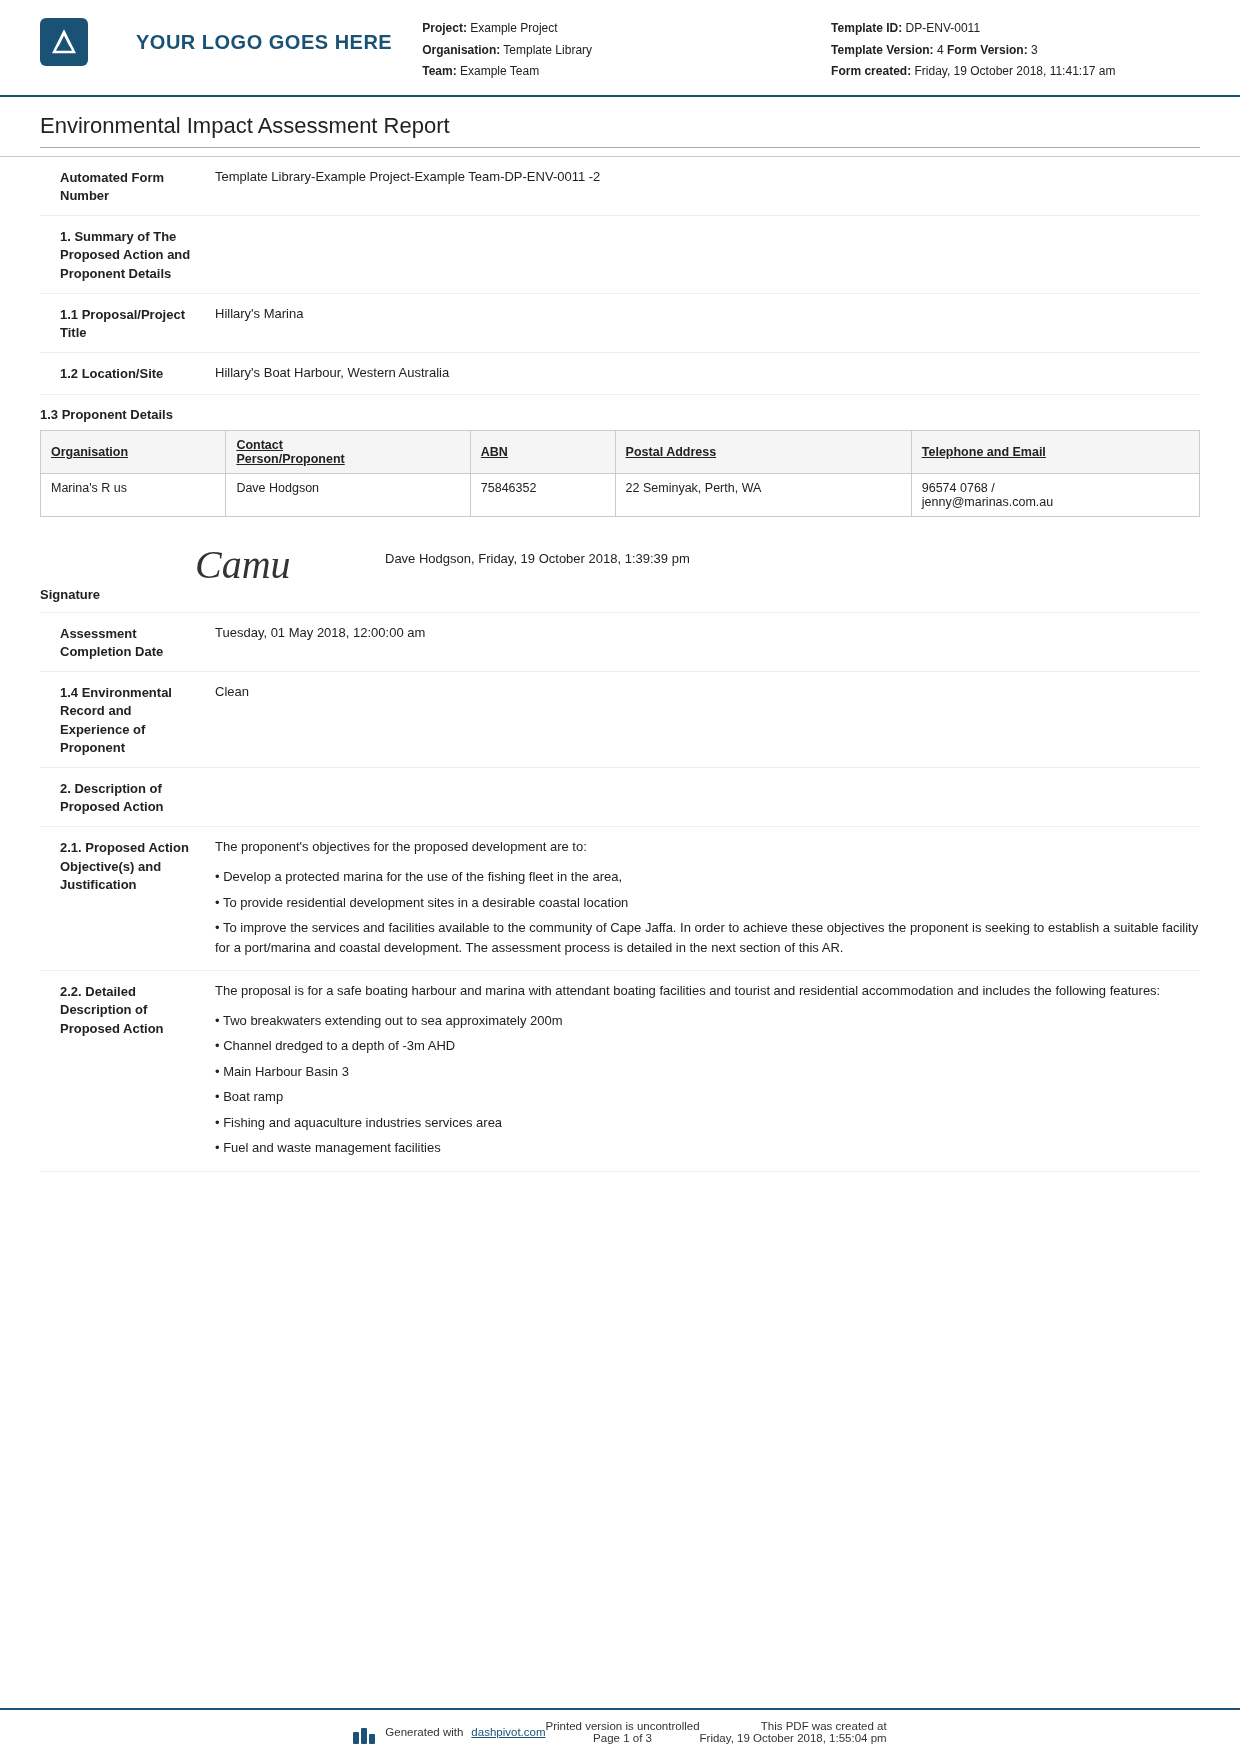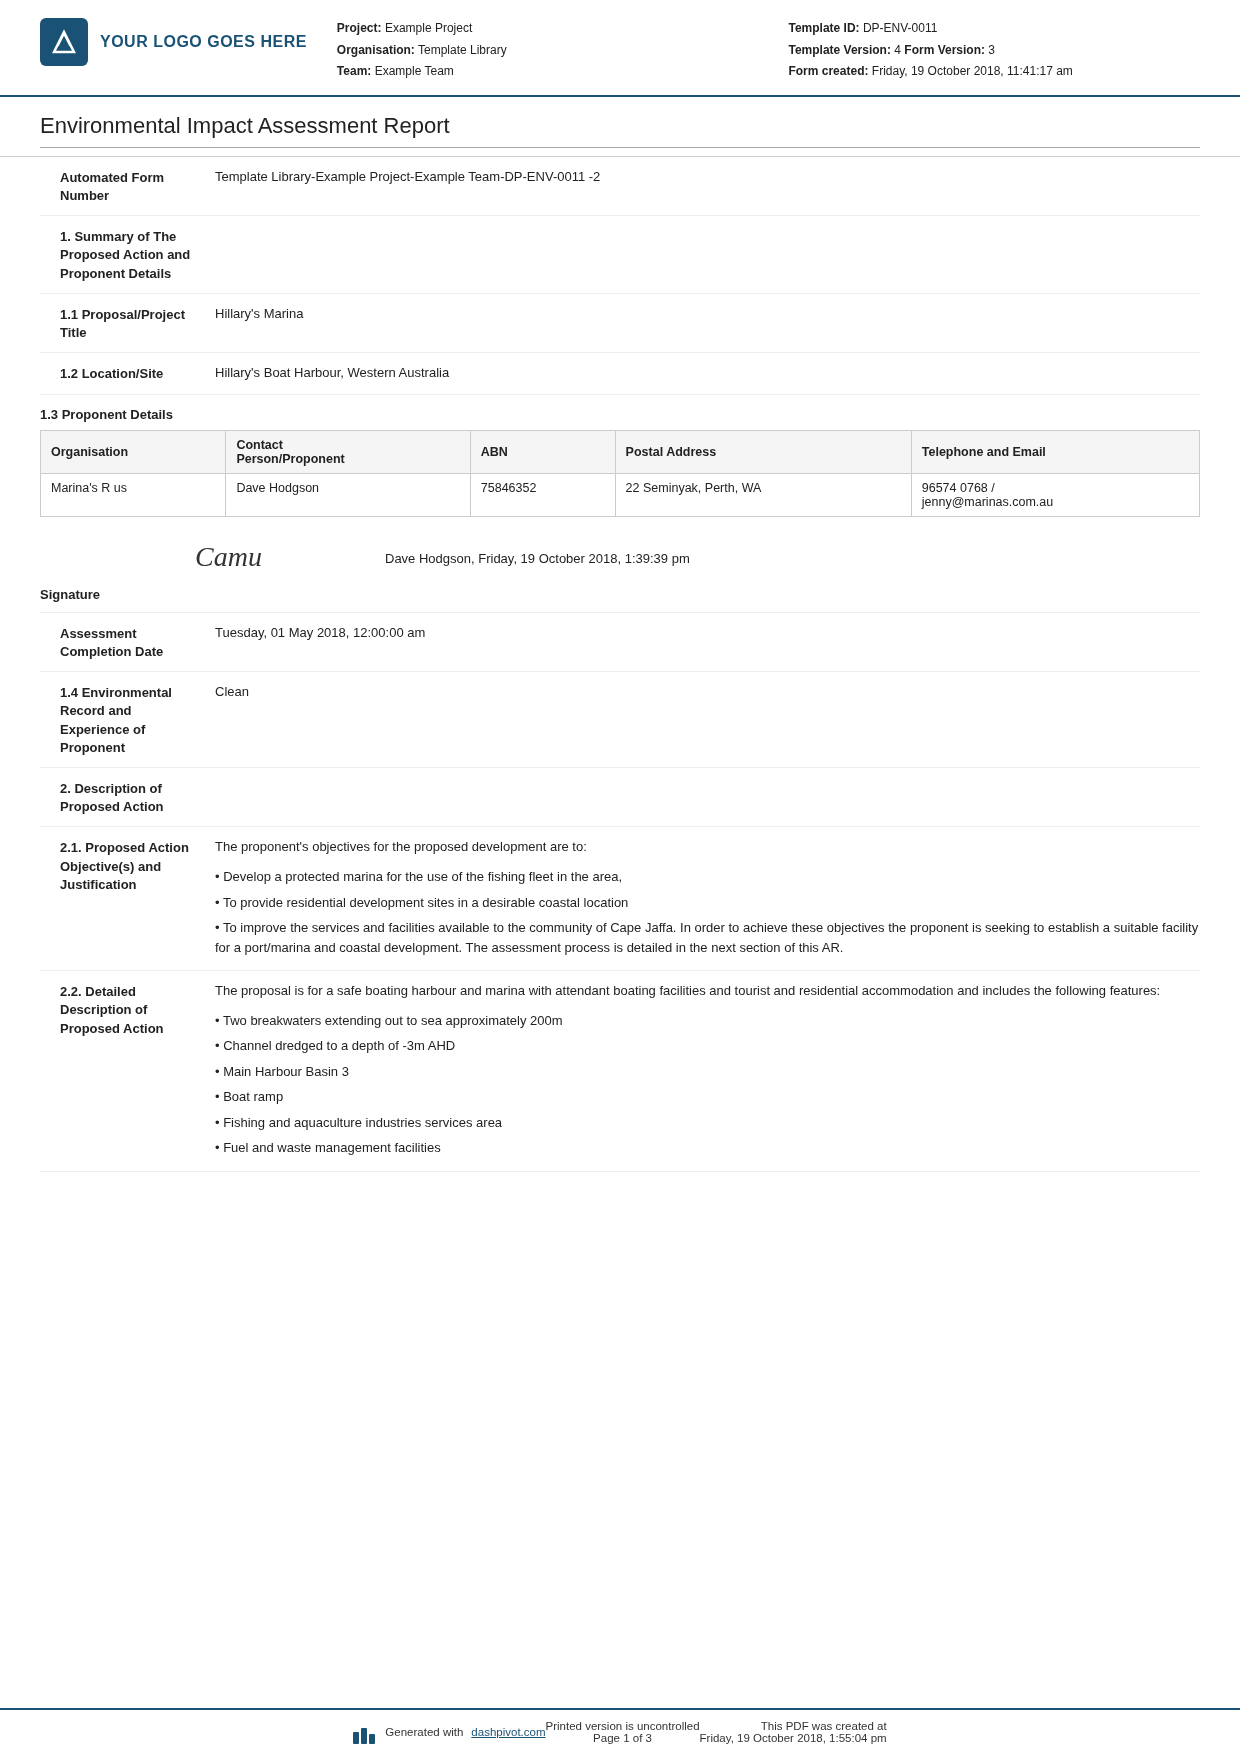--- a/index.html
+++ b/index.html
@@ -41,26 +41,27 @@
       align-items: center;
       justify-content: center;
       flex-shrink: 0;
     }
     .logo-icon svg {
       width: 32px;
       height: 32px;
       fill: white;
     }
     .logo-text {
-      font-size: 16px;
+      font-size: 20px;
       font-weight: bold;
       color: #1a5276;
       text-transform: uppercase;
       letter-spacing: 0.5px;
       line-height: 1.3;
+      margin-left: 36px;
     }
     .header-meta {
       flex: 1;
       display: flex;
       gap: 40px;
     }
     .header-meta-left {
       flex: 1;
       font-size: 12px;
       line-height: 1.8;
@@ -125,20 +126,21 @@
       width: 100%;
       border-collapse: collapse;
       font-size: 12.5px;
     }
     .proponent-table th {
       background: #f5f5f5;
       border: 1px solid #ccc;
       padding: 7px 10px;
       font-weight: bold;
       text-align: left;
+      text-decoration: underline;
     }
     .proponent-table td {
       border: 1px solid #ccc;
       padding: 7px 10px;
       vertical-align: top;
     }
     .signature-row {
       display: flex;
       padding: 10px 0;
       border-bottom: 1px solid #eee;
@@ -153,21 +155,21 @@
       margin-top: 48px;
     }
     .signature-value {
       flex: 1;
       display: flex;
       align-items: flex-start;
       gap: 30px;
     }
     .signature-image {
       font-family: 'Brush Script MT', cursive, serif;
-      font-size: 28px;
+      font-size: 40px;
       color: #333;
       min-width: 160px;
       padding: 4px 0;
       font-style: italic;
     }
     .signature-meta {
       font-size: 13px;
       padding-top: 14px;
     }
     .bullet-list {

